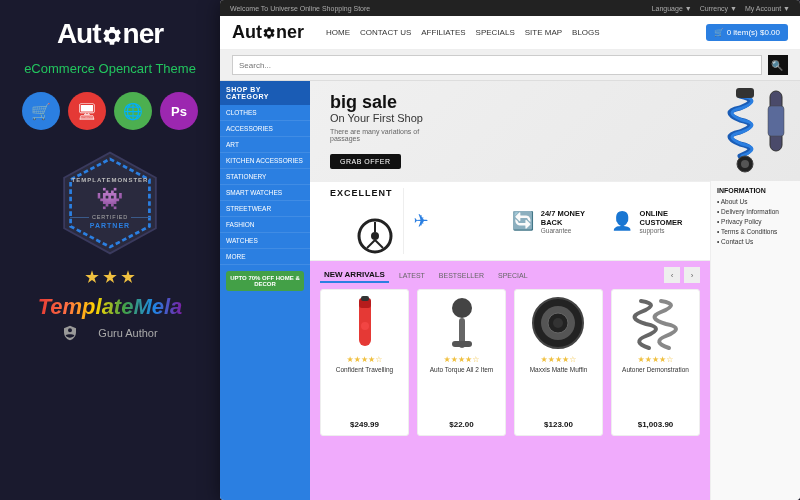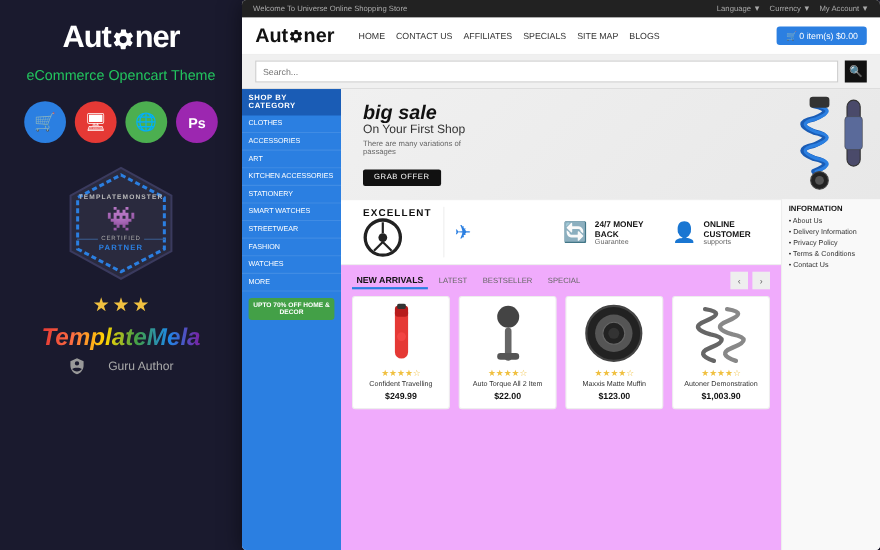--- a/index.html
+++ b/index.html
@@ -324,21 +324,20 @@
     .hero-text {
       z-index: 2;
     }
 
     .hero-title {
       font-size: 18px;
       font-weight: 900;
       color: #111;
       line-height: 1.1;
       text-transform: lowercase;
-      font-style: italic;
     }
 
     .hero-subtitle {
       font-size: 11px;
       color: #333;
       margin-bottom: 4px;
     }
 
     .hero-desc {
       font-size: 7px;
@@ -403,23 +402,24 @@
     }
 
     .feature-sub {
       font-size: 6.5px;
       color: #666;
     }
 
     .excellent-box {
       display: flex;
       flex-direction: column;
-      align-items: flex-start;
+      align-items: flex-end;
       padding: 0 10px;
       border-right: 1px solid #eee;
+      gap: 20px;
     }
 
     .excellent-text {
       font-size: 9px;
       font-weight: bold;
       color: #111;
       text-transform: uppercase;
       letter-spacing: 1px;
     }
 
@@ -509,20 +509,21 @@
       color: #333;
       text-align: center;
       margin-bottom: 2px;
       line-height: 1.3;
     }
 
     .product-price {
       font-size: 8px;
       font-weight: bold;
       color: #111;
+      margin-top: 44px;
     }
 
     
     .info-section {
       background: #f9f9f9;
       width: 90px;
       padding: 6px;
       font-size: 6px;
       color: #333;
       border-left: 1px solid #eee;

